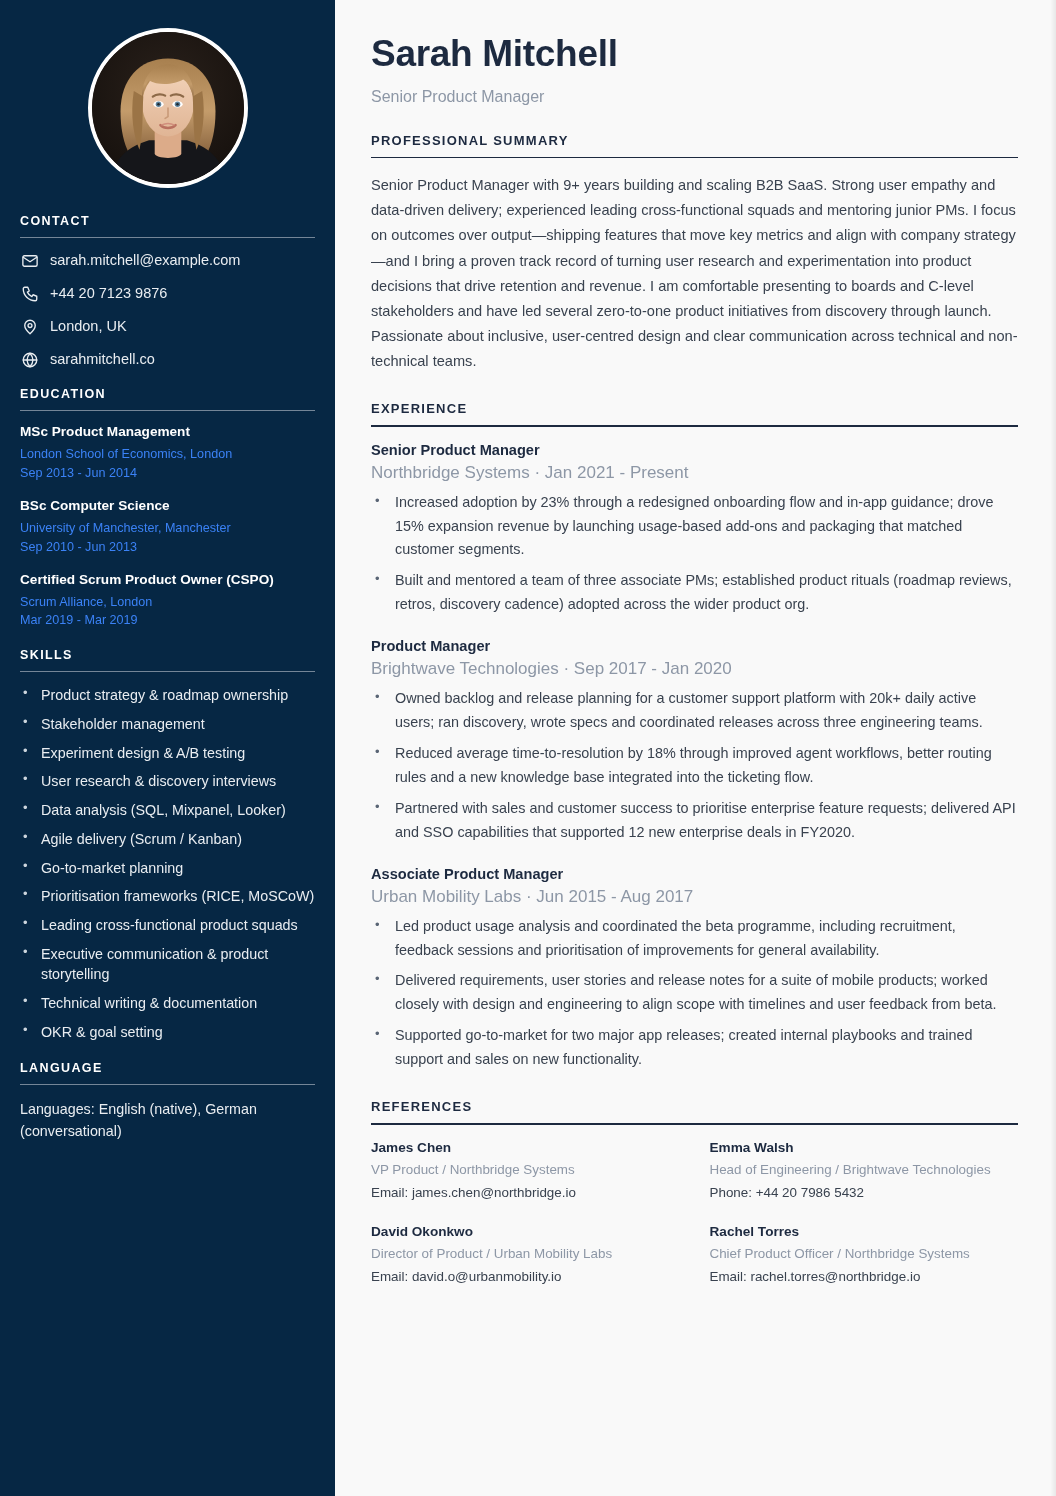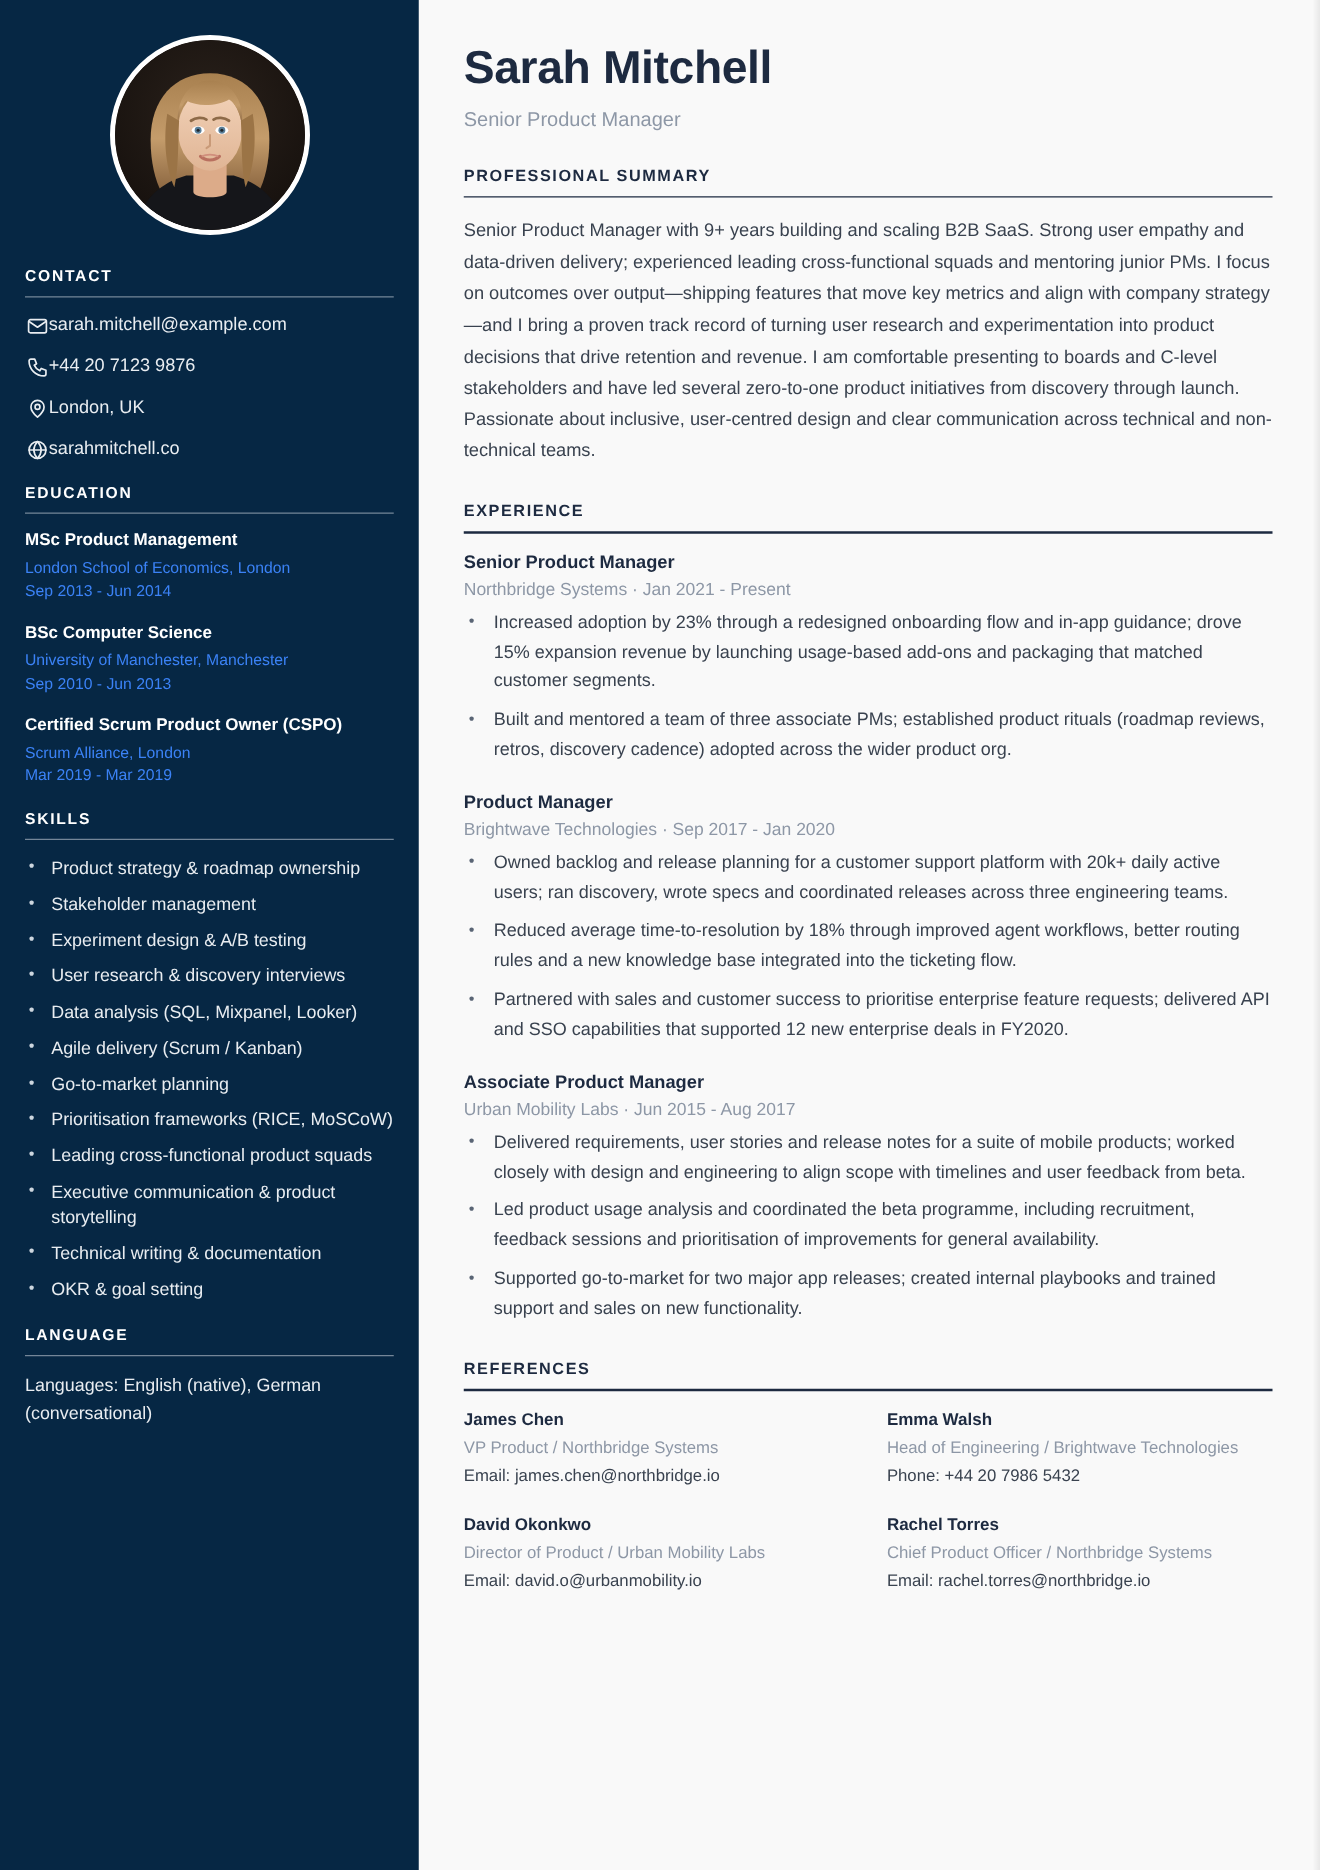--- a/index.html
+++ b/index.html
@@ -60,20 +60,21 @@
     height: 1px;
     background: #9aa7b4;
     opacity: .75;
     margin-bottom: 13px;
   }
 
   .contact-list { list-style: none; }
   .contact-item {
     display: flex;
     align-items: center;
+    gap: 11px;
     margin-bottom: 14px;
     font-size: 14.5px;
     color: #e9edf1;
     line-height: 1.2;
   }
   .contact-item .ico {
     flex: 0 0 19px;
     width: 19px;
     height: 19px;
     display: inline-flex;
@@ -166,21 +167,21 @@
 
   .job { margin-bottom: 21px; }
   .job:last-child { margin-bottom: 6px; }
   .job-title {
     font-size: 14.6px;
     font-weight: bold;
     color: #1d2a40;
     margin-bottom: 5px;
   }
   .job-meta {
-    font-size: 14px;
+    font-size: 17px;
     color: #8d97a6;
     margin-bottom: 8px;
   }
   .job-bullets { list-style: none; }
   .job-bullets li {
     position: relative;
     padding-left: 24px;
     font-size: 14.4px;
     line-height: 1.66;
     color: #39424f;
@@ -418,22 +419,22 @@
           <li>Owned backlog and release planning for a customer support platform with 20k+ daily active users; ran discovery, wrote specs and coordinated releases across three engineering teams.</li>
           <li>Reduced average time-to-resolution by 18% through improved agent workflows, better routing rules and a new knowledge base integrated into the ticketing flow.</li>
           <li>Partnered with sales and customer success to prioritise enterprise feature requests; delivered API and SSO capabilities that supported 12 new enterprise deals in FY2020.</li>
         </ul>
       </div>
 
       <div class="job">
         <div class="job-title">Associate Product Manager</div>
         <div class="job-meta">Urban Mobility Labs · Jun 2015 - Aug 2017</div>
         <ul class="job-bullets">
+          <li>Led product usage analysis and coordinated the beta programme, including recruitment, feedback sessions and prioritisation of improvements for general availability.</li>
           <li>Delivered requirements, user stories and release notes for a suite of mobile products; worked closely with design and engineering to align scope with timelines and user feedback from beta.</li>
-          <li>Led product usage analysis and coordinated the beta programme, including recruitment, feedback sessions and prioritisation of improvements for general availability.</li>
           <li>Supported go-to-market for two major app releases; created internal playbooks and trained support and sales on new functionality.</li>
         </ul>
       </div>
     </section>
 
     <section class="main-section">
       <div class="main-heading">REFERENCES</div>
       <div class="main-rule"></div>
       <div class="ref-grid">
 

